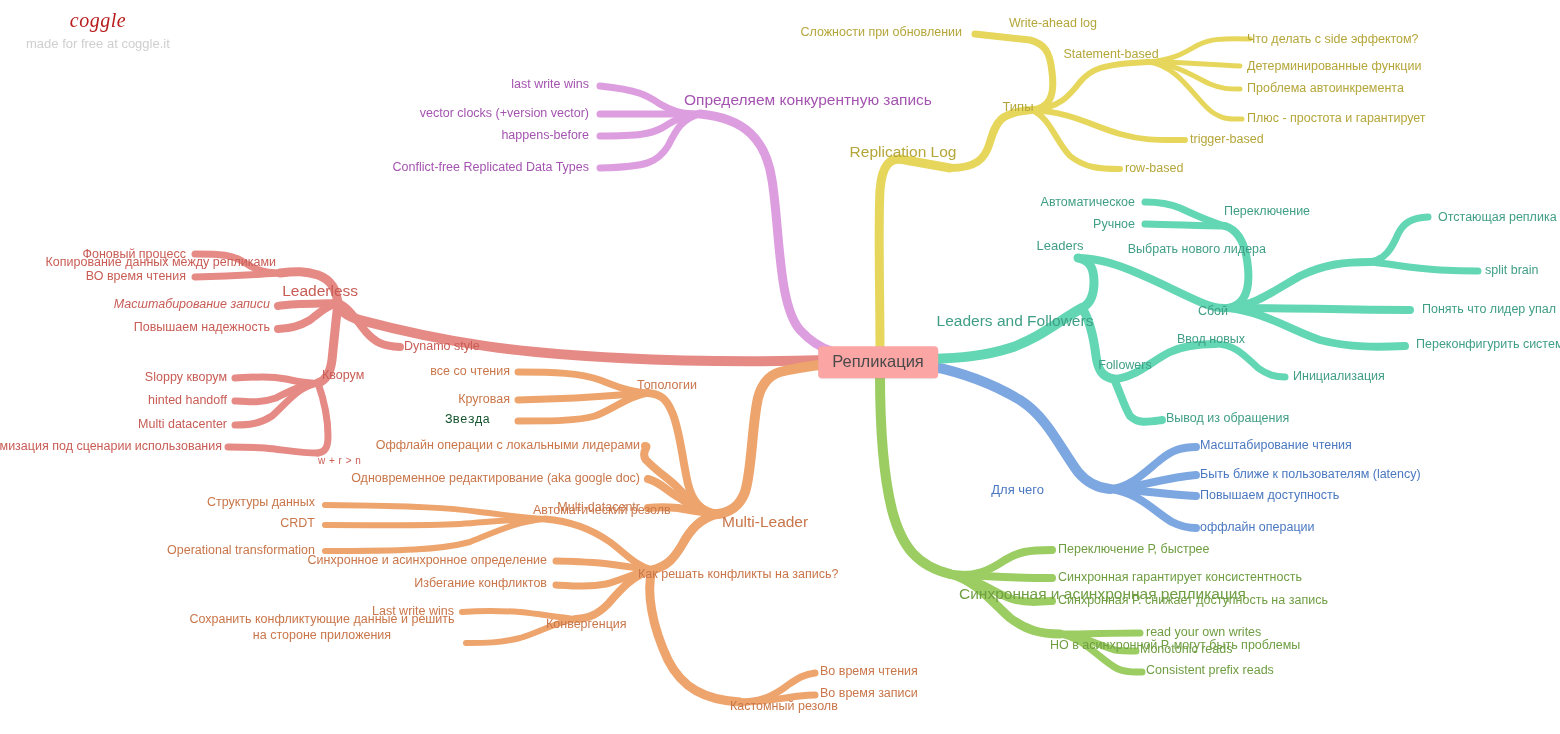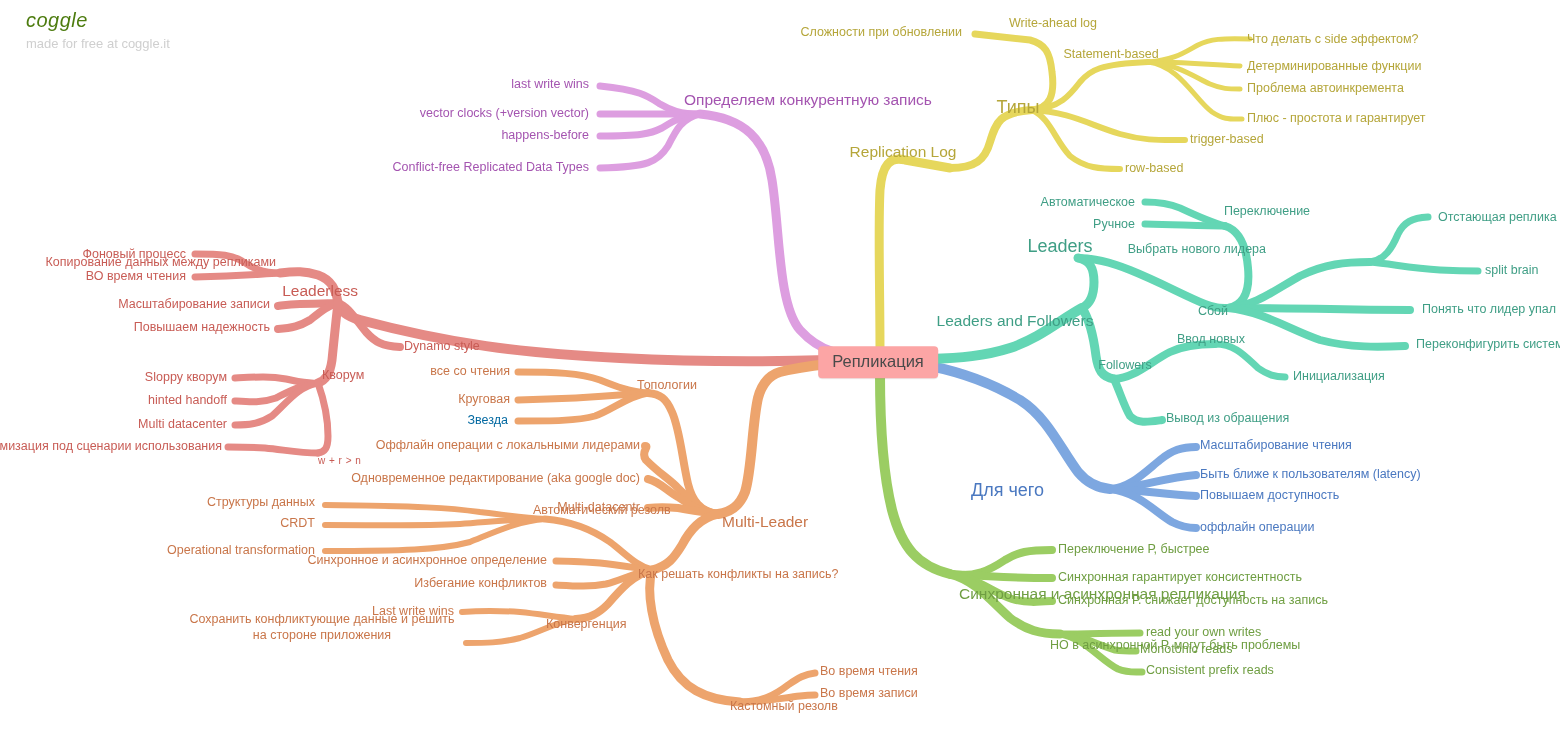--- a/index.html
+++ b/index.html
@@ -25,26 +25,27 @@
     width: 1560px;
     height: 734px;
   }
   .brand {
     position: absolute;
     left: 26px;
     top: 10px;
     user-select: none;
   }
   .brand-logo {
-    font-family: Liberation Sans, sans-serif;
+    font-family: Liberation Serif, serif;
     font-style: italic;
     font-size: 20px;
-    color: #4d7c0f;
+    color: #b91c1c;
     letter-spacing: 0.5px;
     line-height: 1;
+    text-align: center;
   }
   .brand-sub {
     font-size: 13px;
     color: #cfcfcf;
     margin-top: 7px;
     line-height: 1;
   }
   .node {
     position: absolute;
     white-space: nowrap;
@@ -59,21 +60,21 @@
 
   .node.s-root {
     font-size: 16.5px;
     color: #4a4a4a;
     background: #fca5a5;
     border-radius: 4px;
     padding: 5px 14px 6px 14px;
     box-shadow: 0 1px 0 rgba(0,0,0,0.08);
   }
   .node.s-l1 { font-size: 15.5px; }
-  .node.s-l2 { font-size: 18px; }
+  .node.s-l2 { font-size: 13px; }
   .node.s-l3 { font-size: 12.5px; }
   .node.s-tiny { font-size: 10px; letter-spacing: 0.5px; }
   .node.wrapped { white-space: normal; width: 270px; }
 </style>
 </head>
 <body>
 
 <div id="canvas">
 
   <div class="brand">
@@ -176,34 +177,34 @@
       <div class="node right s-l3" style="left: 1125px; top: 169px; color: rgb(181, 166, 58);">row-based</div>
       <div class="node right s-l1" style="left: 684px; top: 100px; color: rgb(164, 84, 176);">Определяем конкурентную запись</div>
       <div class="node left s-l3" style="left: 589px; top: 85px; color: rgb(164, 84, 176);">last write wins</div>
       <div class="node left s-l3" style="left: 589px; top: 114px; color: rgb(164, 84, 176);">vector clocks (+version vector)</div>
       <div class="node left s-l3" style="left: 589px; top: 136px; color: rgb(164, 84, 176);">happens-before</div>
       <div class="node left s-l3" style="left: 589px; top: 168px; color: rgb(164, 84, 176);">Conflict-free Replicated Data Types</div>
       <div class="node left s-l1" style="left: 358px; top: 291px; color: rgb(200, 92, 85);">Leaderless</div>
       <div class="node left s-l3" style="left: 276px; top: 263px; color: rgb(200, 92, 85);">Копирование данных между репликами</div>
       <div class="node left s-l3" style="left: 186px; top: 255px; color: rgb(200, 92, 85);">Фоновый процесс</div>
       <div class="node left s-l3" style="left: 186px; top: 277px; color: rgb(200, 92, 85);">ВО время чтения</div>
-      <div class="node left s-l3" style="left: 270px; top: 305px; color: rgb(200, 92, 85);">Масштабирование записи</div>
+      <div class="node left s-l3" style="left: 270px; top: 305px; color: rgb(200, 92, 85); font-style: italic;">Масштабирование записи</div>
       <div class="node left s-l3" style="left: 270px; top: 328px; color: rgb(200, 92, 85);">Повышаем надежность</div>
       <div class="node right s-l3" style="left: 404px; top: 347px; color: rgb(200, 92, 85);">Dynamo style</div>
       <div class="node right s-l3" style="left: 322px; top: 376px; color: rgb(200, 92, 85);">Кворум</div>
       <div class="node left s-l3" style="left: 227px; top: 378px; color: rgb(200, 92, 85);">Sloppy кворум</div>
       <div class="node left s-l3" style="left: 227px; top: 401px; color: rgb(200, 92, 85);">hinted handoff</div>
       <div class="node left s-l3" style="left: 227px; top: 425px; color: rgb(200, 92, 85);">Multi datacenter</div>
       <div class="node right s-tiny" style="left: 318px; top: 461px; color: rgb(200, 92, 85);">w + r &gt; n</div>
       <div class="node left s-l3" style="left: 222px; top: 447px; color: rgb(200, 92, 85);">Оптимизация под сценарии использования</div>
       <div class="node right s-l1" style="left: 722px; top: 522px; color: rgb(201, 118, 74);">Multi-Leader</div>
       <div class="node right s-l3" style="left: 637px; top: 386px; color: rgb(201, 118, 74);">Топологии</div>
       <div class="node left s-l3" style="left: 510px; top: 372px; color: rgb(201, 118, 74);">все со чтения</div>
       <div class="node left s-l3" style="left: 510px; top: 400px; color: rgb(201, 118, 74);">Круговая</div>
-      <div class="node left s-l3" style="left: 508px; top: 421px; color: #0369a1;">Звезда</div>
+      <div class="node left s-l3" style="left: 490px; top: 421px; color: #14532d; font-family: Liberation Mono, monospace;">Звезда</div>
       <div class="node left s-l3" style="left: 640px; top: 446px; color: rgb(201, 118, 74);">Оффлайн операции с локальными лидерами</div>
       <div class="node left s-l3" style="left: 640px; top: 479px; color: rgb(201, 118, 74);">Одновременное редактирование (aka google doc)</div>
       <div class="node left s-l3" style="left: 640px; top: 508px; color: rgb(201, 118, 74);">Multi-datacentr</div>
       <div class="node right s-l3" style="left: 638px; top: 575px; color: rgb(201, 118, 74);">Как решать конфликты на запись?</div>
       <div class="node right s-l3" style="left: 533px; top: 511px; color: rgb(201, 118, 74);">Автоматический резолв</div>
       <div class="node left s-l3" style="left: 315px; top: 503px; color: rgb(201, 118, 74);">Структуры данных</div>
       <div class="node left s-l3" style="left: 315px; top: 524px; color: rgb(201, 118, 74);">CRDT</div>
       <div class="node left s-l3" style="left: 315px; top: 551px; color: rgb(201, 118, 74);">Operational transformation</div>
       <div class="node left s-l3" style="left: 547px; top: 561px; color: rgb(201, 118, 74);">Синхронное и асинхронное определение</div>
       <div class="node left s-l3" style="left: 547px; top: 584px; color: rgb(201, 118, 74);">Избегание конфликтов</div>

